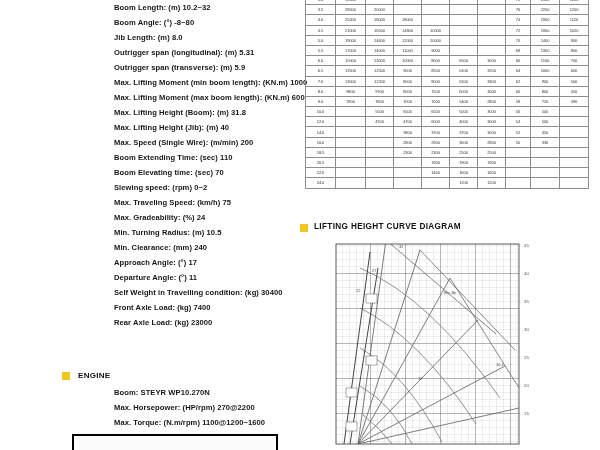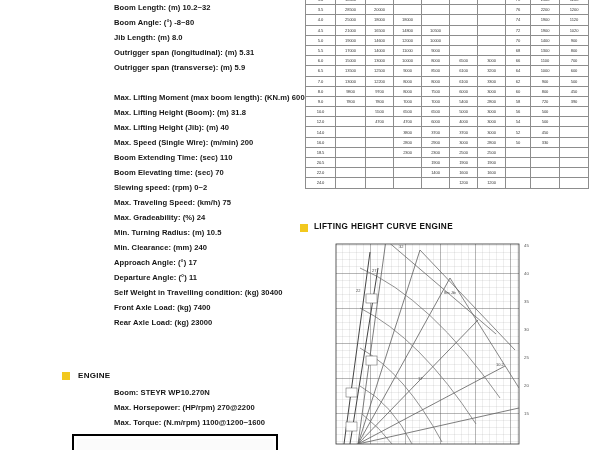--- a/index.html
+++ b/index.html
@@ -151,20 +151,21 @@
 </style>
 </head>
 <body>
 
 <div class="specs-column">
   <div class="spec-line" style="top:3px">Boom Length: (m) 10.2~32</div>
   <div class="spec-line" style="top:18px">Boom Angle: (°) -8~80</div>
   <div class="spec-line" style="top:33px">Jib Length: (m) 8.0</div>
   <div class="spec-line" style="top:48px">Outrigger span (longitudinal): (m) 5.31</div>
   <div class="spec-line" style="top:63px">Outrigger span (transverse): (m) 5.9</div>
+  <div class="spec-line" style="top:78px">Max. Lifting Moment (min boom length): (KN.m) 1000</div>
   <div class="spec-line" style="top:93px">Max. Lifting Moment (max boom length): (KN.m) 600</div>
   <div class="spec-line" style="top:108px">Max. Lifting Height (Boom): (m) 31.8</div>
   <div class="spec-line" style="top:123px">Max. Lifting Height (Jib): (m) 40</div>
   <div class="spec-line" style="top:138px">Max. Speed (Single Wire): (m/min) 200</div>
   <div class="spec-line" style="top:153px">Boom Extending Time: (sec) 110</div>
   <div class="spec-line" style="top:168px">Boom Elevating time: (sec) 70</div>
   <div class="spec-line" style="top:183px">Slewing speed: (rpm) 0~2</div>
   <div class="spec-line" style="top:198px">Max. Traveling Speed: (km/h) 75</div>
   <div class="spec-line" style="top:213px">Max. Gradeability: (%) 24</div>
   <div class="spec-line" style="top:228px">Min. Turning Radius: (m) 10.5</div>
@@ -428,21 +429,21 @@
           <td></td>
           <td></td>
           <td></td>
         </tr>
       </tbody>
   </table>
 
 </div>
 
 <div class="chart-heading-bullet"></div>
-<div class="chart-heading">LIFTING HEIGHT CURVE ENGINE</div>
+<div class="chart-heading">LIFTING HEIGHT CURVE DIAGRAM</div>
 
 <div class="chart-area">
   <svg class="chart-svg" width="300" height="212" viewBox="0 0 300 212">
     <defs>
       <pattern id="fineGrid" width="7" height="7" patternUnits="userSpaceOnUse">
         <path d="M 7 0 L 0 0 0 7" fill="none" stroke="#9a9a9a" stroke-width="0.35"></path>
       </pattern>
       <pattern id="coarseGrid" width="35" height="35" patternUnits="userSpaceOnUse">
         <path d="M 35 0 L 0 0 0 35" fill="none" stroke="#4d4d4d" stroke-width="0.7"></path>
       </pattern>

